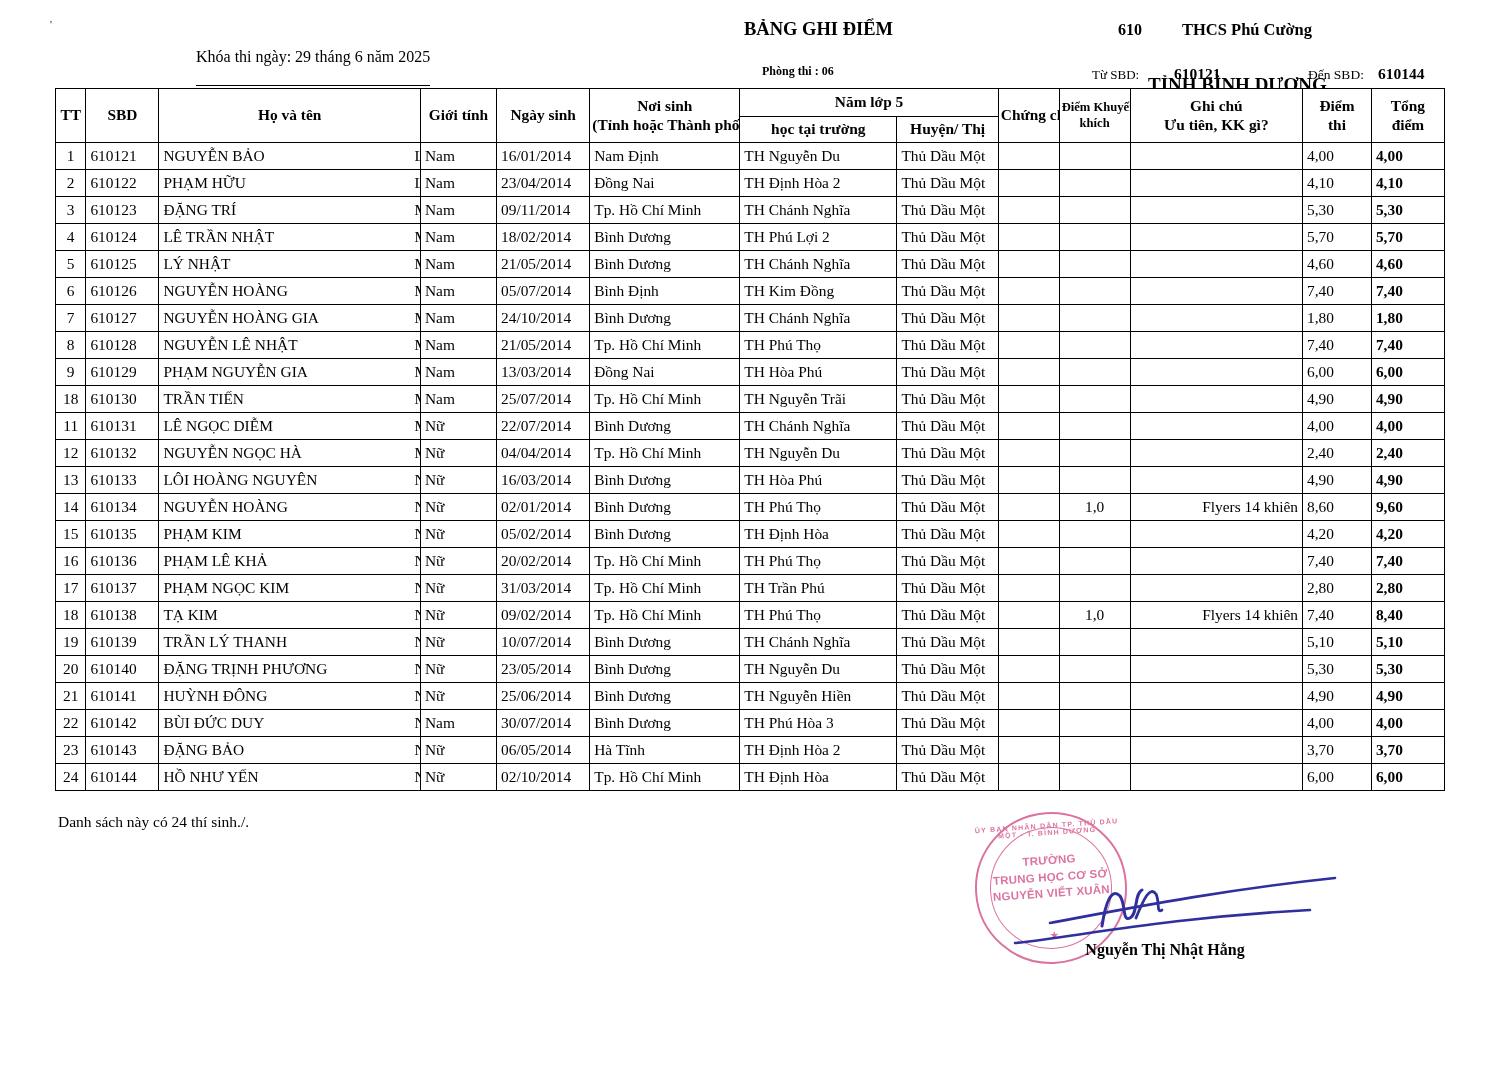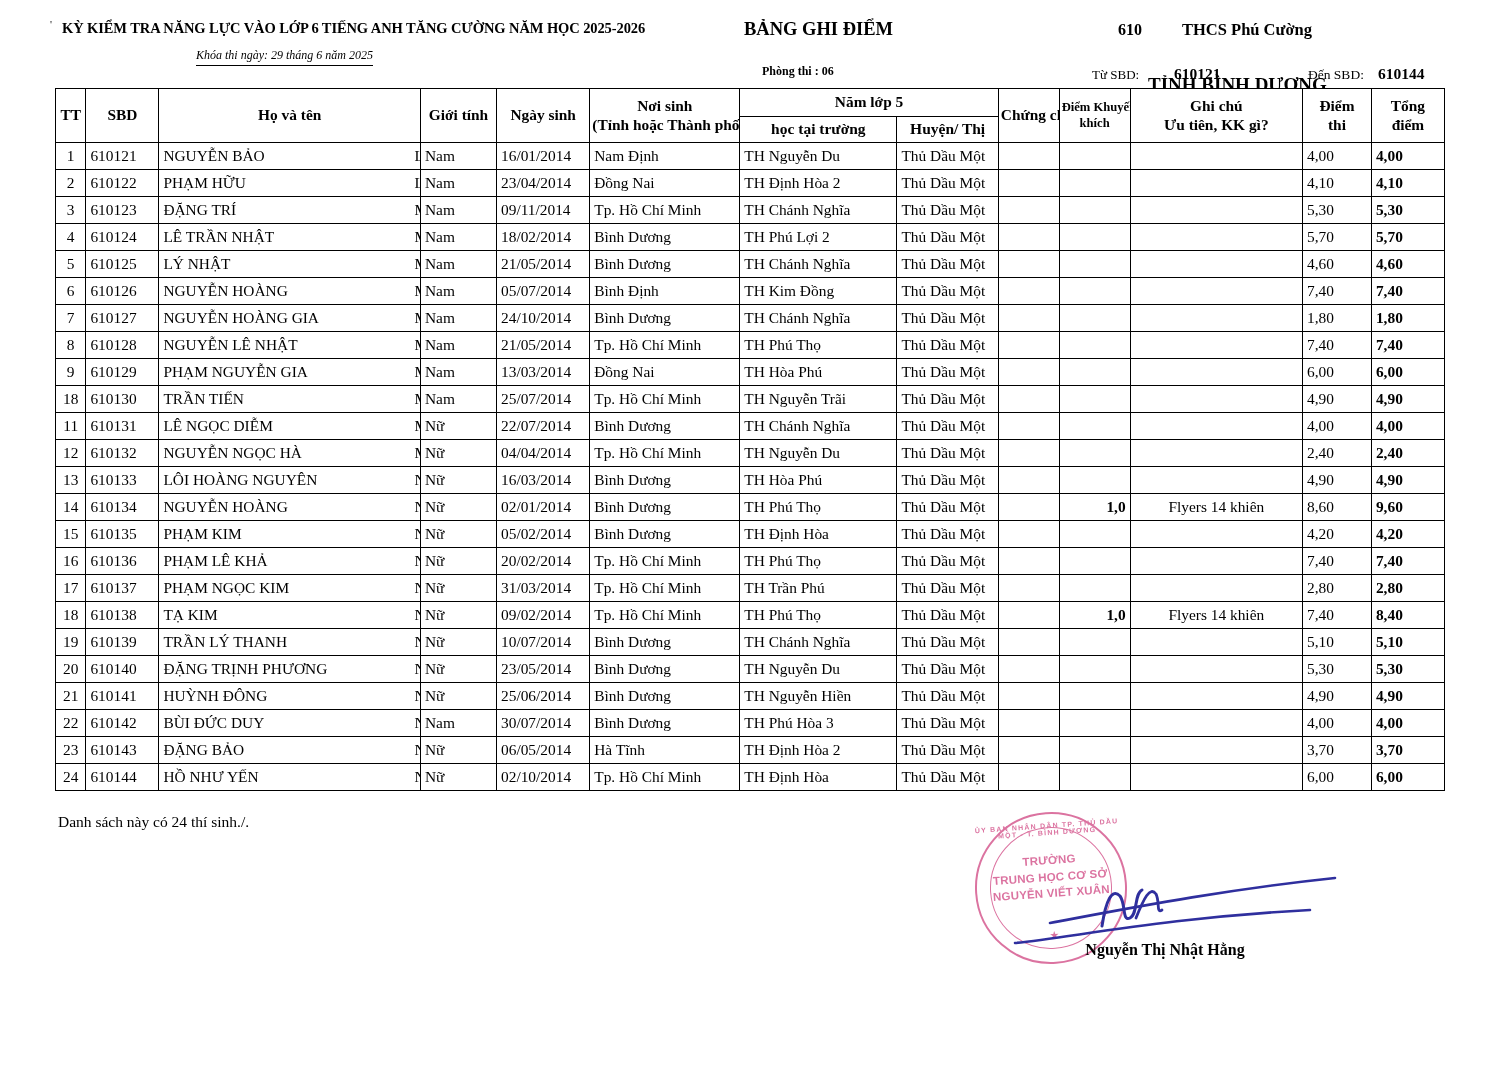--- a/index.html
+++ b/index.html
@@ -16,22 +16,22 @@
   
   .header { position: relative; height: 82px; }
   .hdr-title-left {
     position: absolute; left: 62px; top: 20px;
     font-size: 14.5px; font-weight: bold; letter-spacing: -0.1px;
     white-space: nowrap;
   }
   .hdr-tick { position:absolute; left: 50px; top: 18px; font-size: 11px; }
   .hdr-date {
     position: absolute; left: 196px; top: 48px;
-    font-size: 12px; white-space: nowrap;
-    border-bottom: 1.2px solid #000; padding-bottom: 2px; font-style: italic;
+    font-size: 16px; white-space: nowrap;
+    border-bottom: 1.2px solid #000; padding-bottom: 19px;
   }
   .hdr-center {
     position: absolute; left: 744px; top: 19px;
     font-size: 18.5px; font-weight: bold; white-space: nowrap;
   }
   .hdr-room {
     position: absolute; left: 762px; top: 64px;
     font-size: 12px; font-weight: bold; white-space: nowrap;
   }
   .hdr-code {
@@ -84,22 +84,22 @@
   td.c { text-align:center; }
   td.l { text-align:left; }
   td.tt { text-align:center; font-size:15.2px; }
   td.sbd { text-align:left; padding-left:6px; }
   td.name { position: relative; padding-left: 8px; }
   td.name .given {
     position: absolute; left: 255px; top: 50%; transform: translateY(-50%);
   }
   td.total { font-weight: bold; padding-left: 8px; }
   td.score { padding-left: 8px; }
-  td.kk { text-align:right; padding-left:8px;font-weight:bold; }
-  td.note { text-align:center; padding-left:10px; }
+  td.kk { text-align:center; padding-left:8px; }
+  td.note { text-align:right; padding-left:10px; }
 
   
   col.c-tt   { width: 30px; }
   col.c-sbd  { width: 72px; }
   col.c-name { width: 258px; }
   col.c-sex  { width: 75px; }
   col.c-dob  { width: 92px; }
   col.c-pob  { width: 148px; }
   col.c-sch  { width: 155px; }
   col.c-dist { width: 100px; }
@@ -157,21 +157,20 @@
   
   .sig-svg { position:absolute; left: 1010px; top: 848px; }
 </style>
 </head>
 <body>
 
 <div class="page">
 
   <div class="header">
     <div class="hdr-tick">'</div>
-    <div class="hdr-title-left">KỲ KIỂM TRA NĂNG LỰC VÀO LỚP 6 TIẾNG ANH TĂNG CƯỜNG NĂM HỌC 2025-2026</div>
     <div class="hdr-date">Khóa thi ngày: 29 tháng 6 năm 2025</div>
     <div class="hdr-center">BẢNG GHI ĐIỂM</div>
     <div class="hdr-room">Phòng thi : 06</div>
     <div class="hdr-code">610</div>
     <div class="hdr-school">THCS Phú Cường</div>
     <div class="hdr-province">TỈNH BÌNH DƯƠNG</div>
     <div class="hdr-fromlbl">Từ SBD:</div>
     <div class="hdr-fromval">610121</div>
     <div class="hdr-tolbl">Đến SBD:</div>
     <div class="hdr-toval">610144</div>

